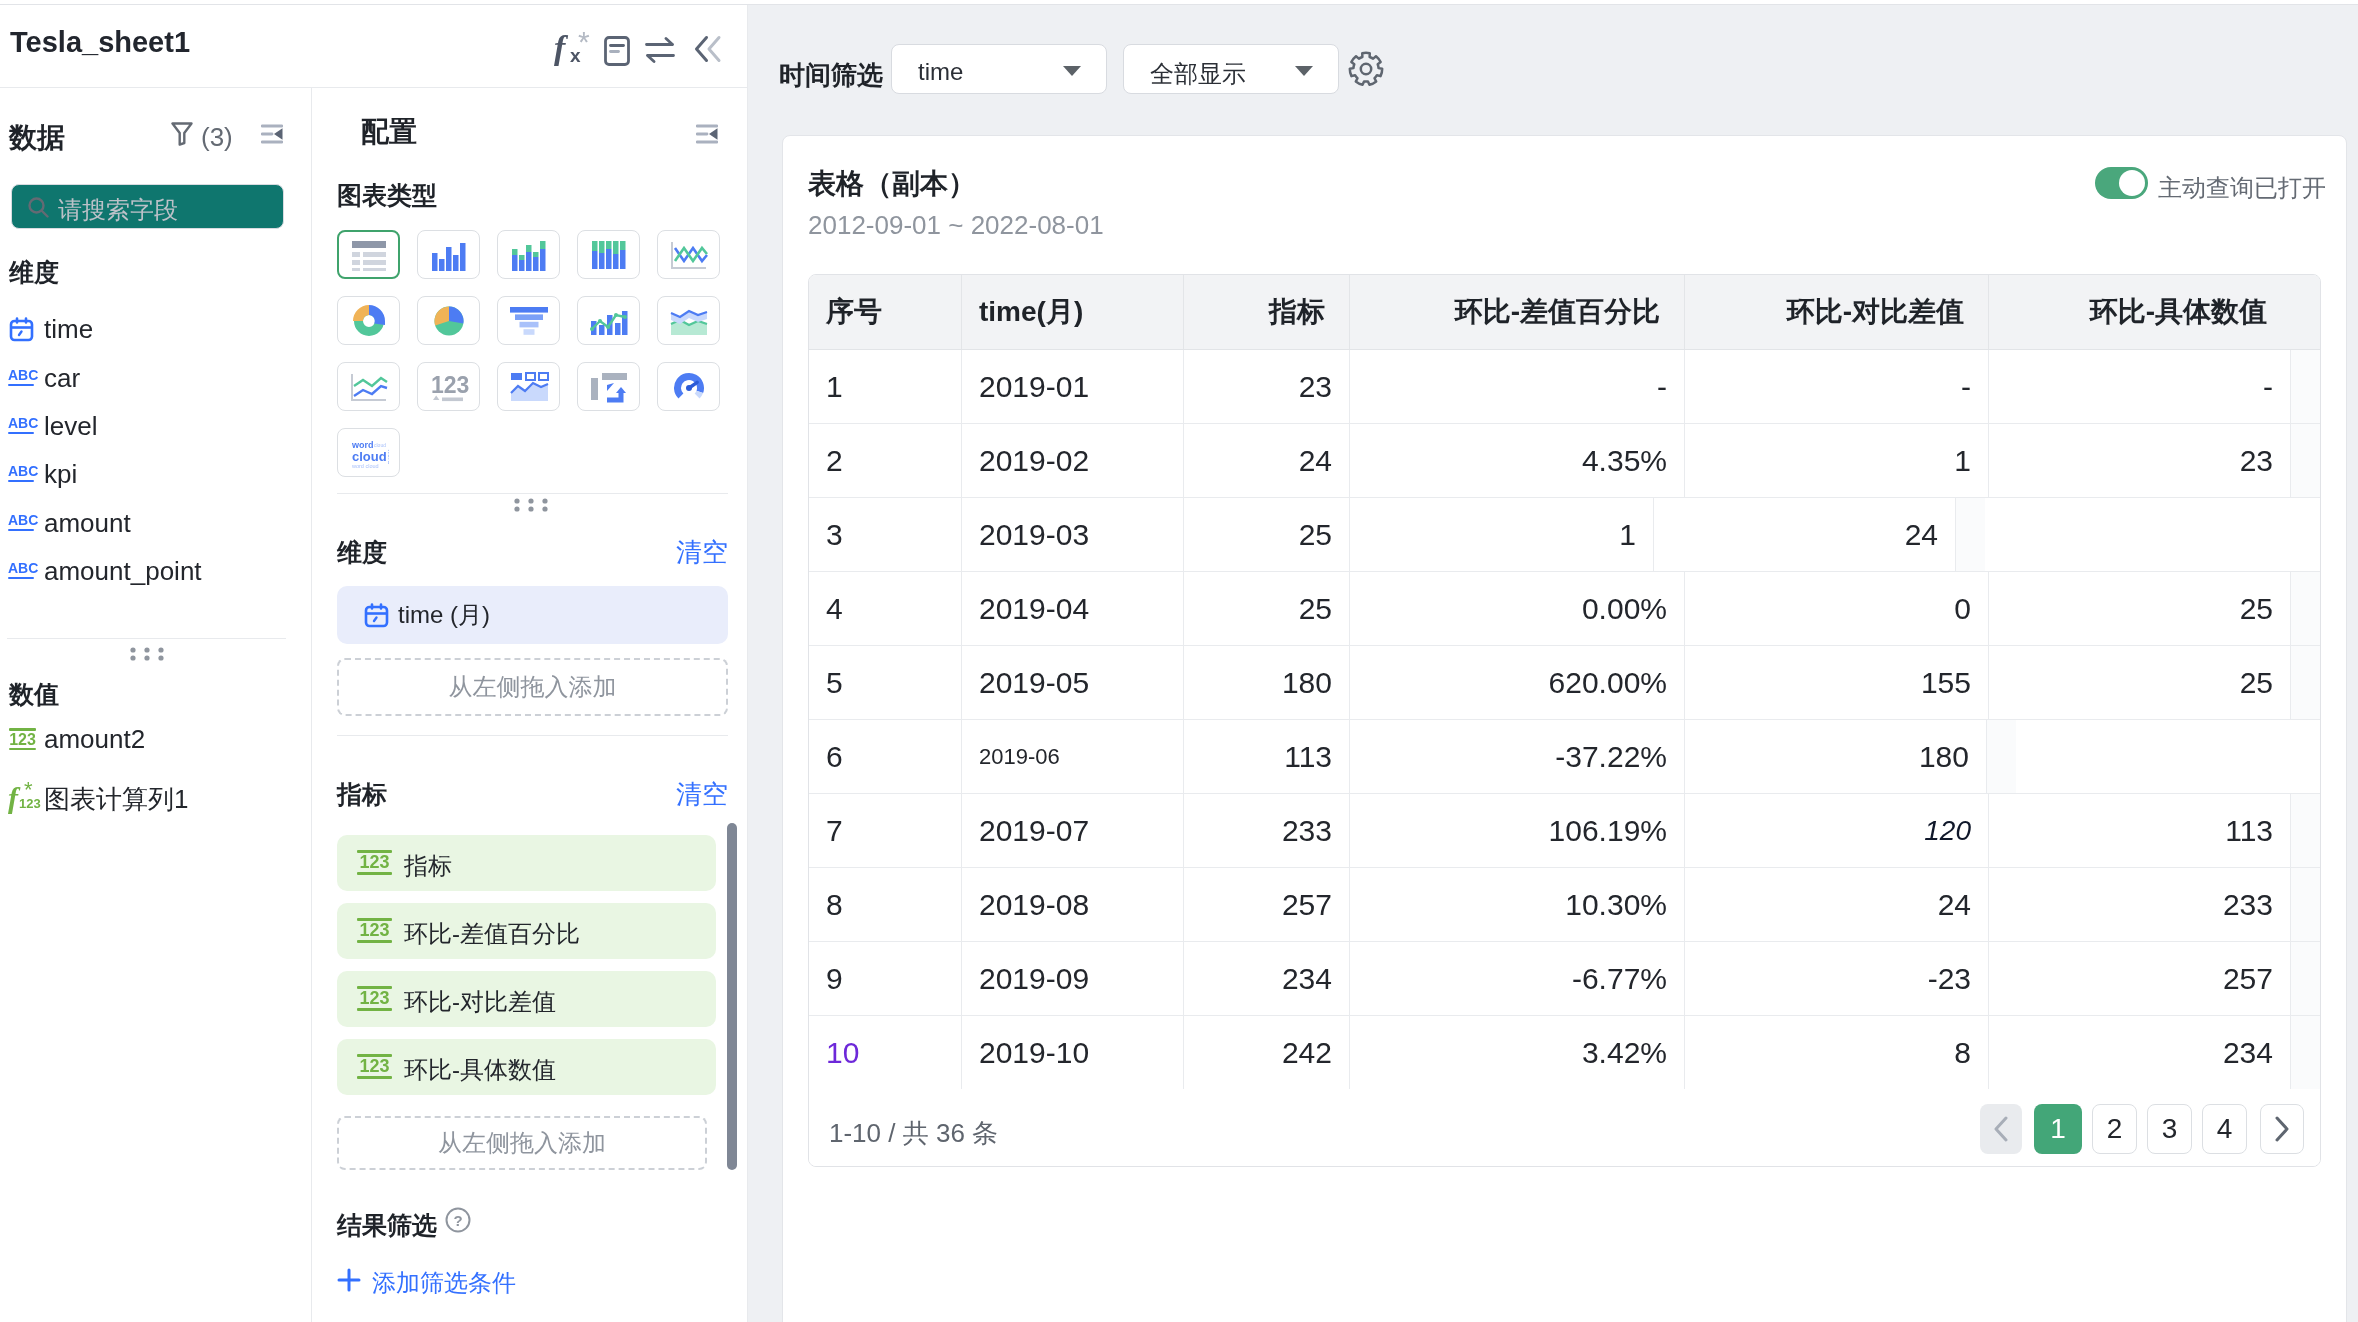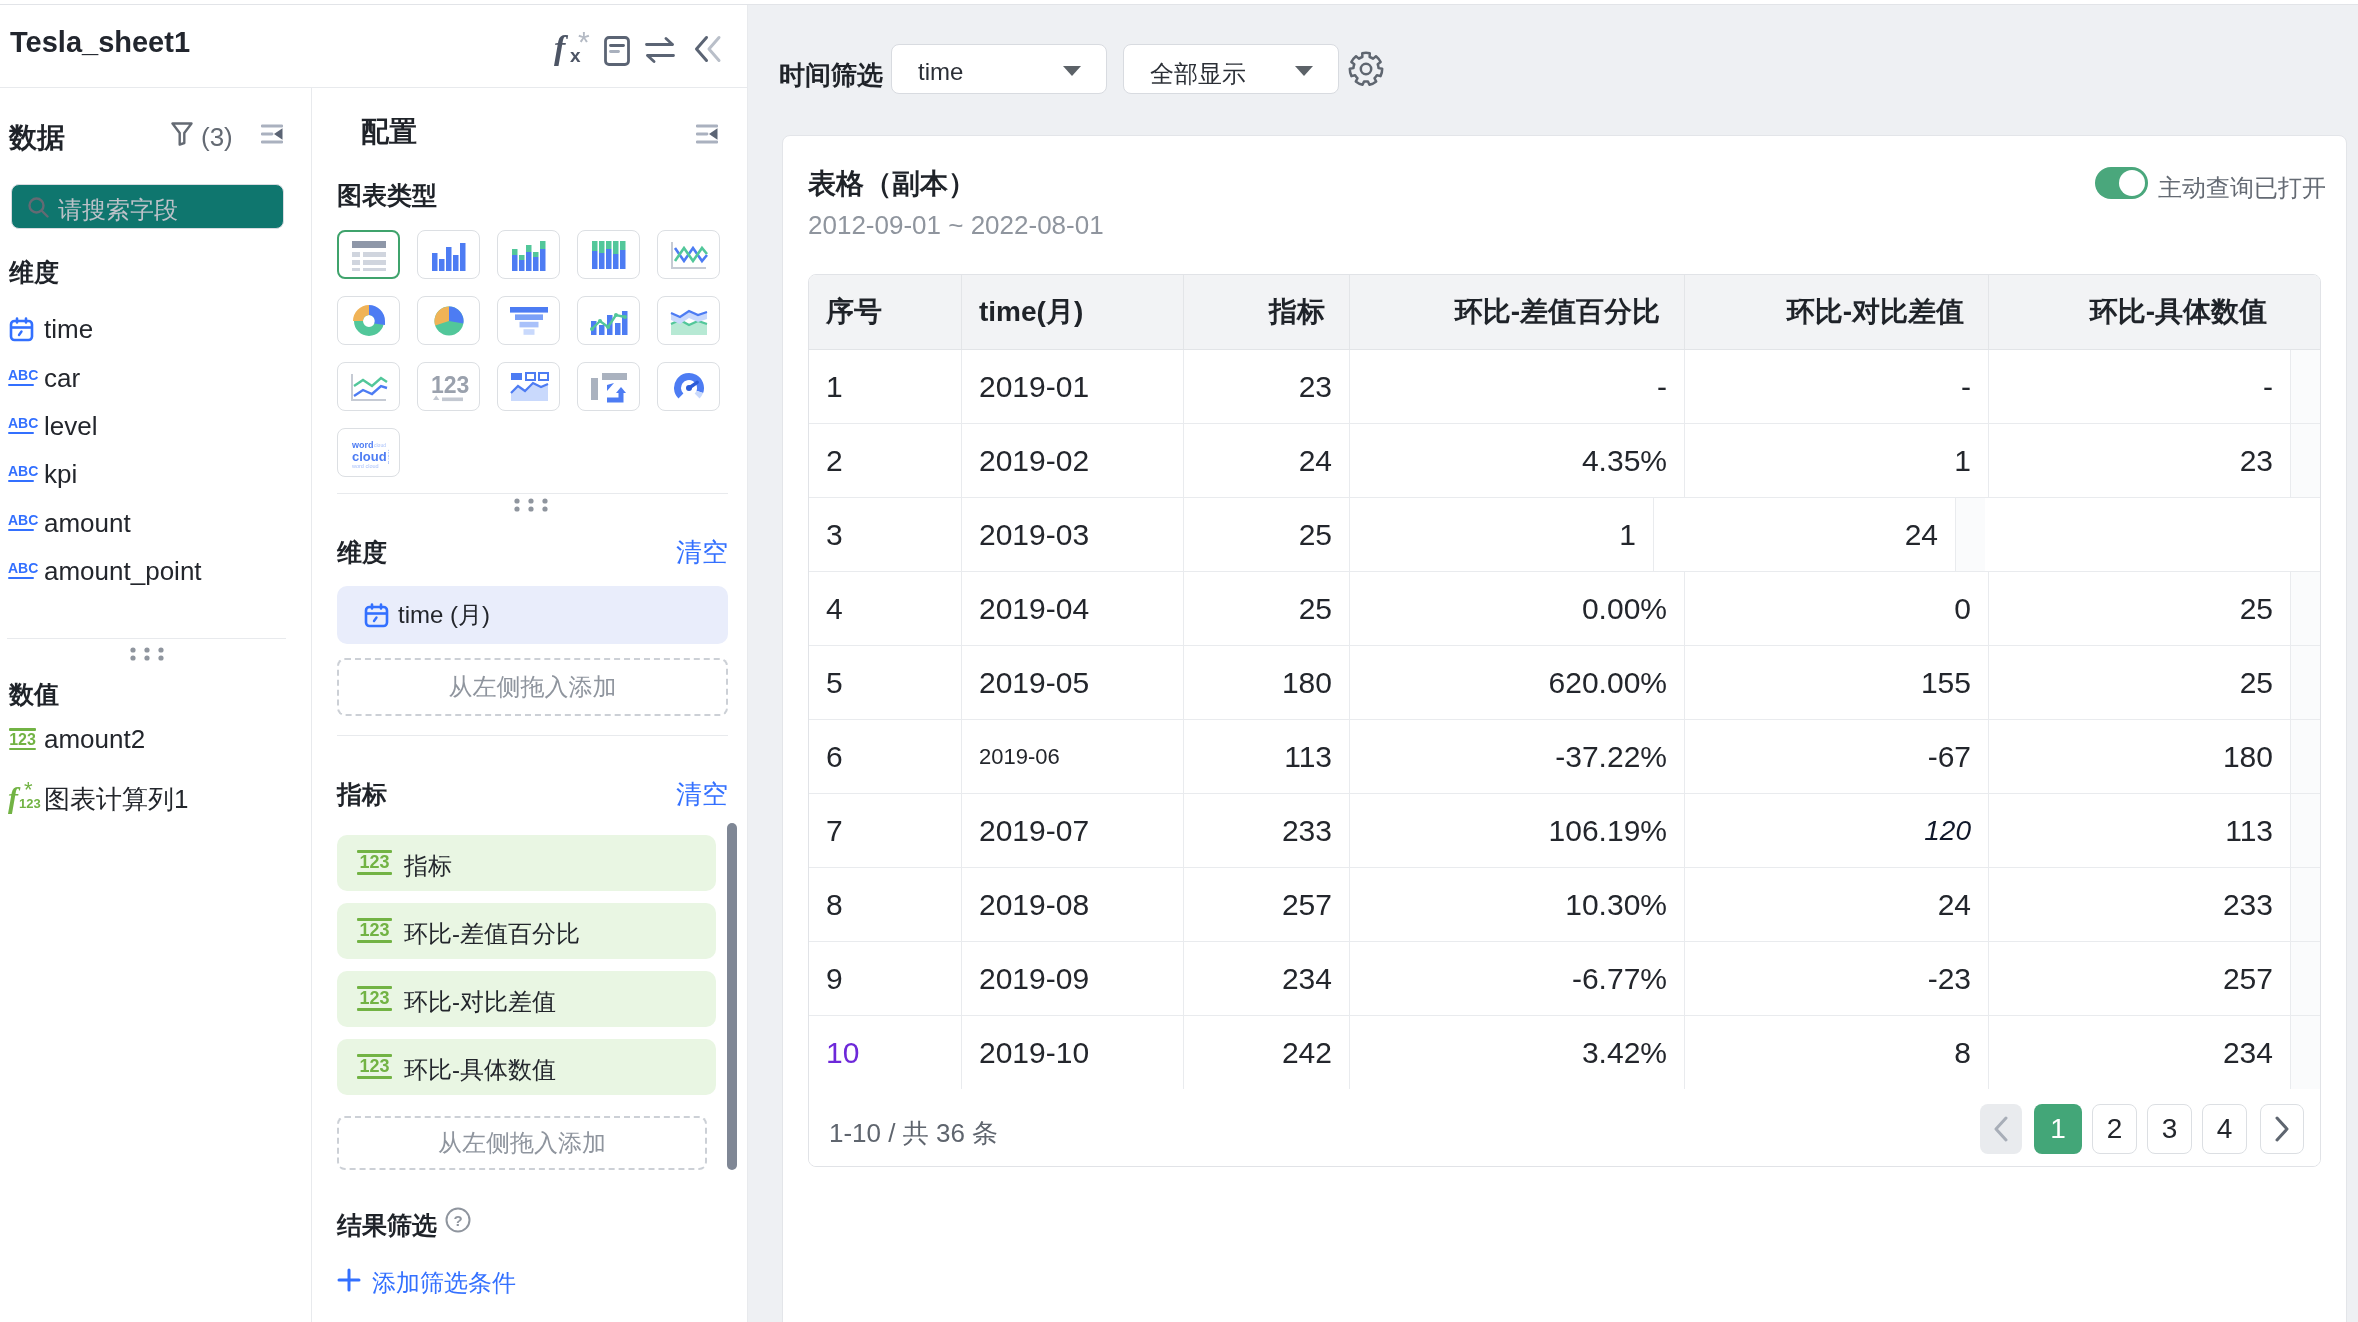--- a/index.html
+++ b/index.html
@@ -94,21 +94,20 @@
           <div style="width:335px;height:73px;border-right:1px solid #e9ebee;display:flex;align-items:center;justify-content:flex-end;padding:0 17px;font-size:30px;color:#23262c;">620.00%</div>
           <div style="width:304px;height:73px;border-right:1px solid #e9ebee;display:flex;align-items:center;justify-content:flex-end;padding:0 17px;font-size:30px;color:#23262c;">155</div>
           <div style="width:302px;height:73px;border-right:1px solid #e9ebee;display:flex;align-items:center;justify-content:flex-end;padding:0 17px;font-size:30px;color:#23262c;">25</div>
           <div style="width:29px;height:73px;background:#fafbfc;"></div>
         </div>
         <div class="abs" style="left:0;top:444px;width:1511px;height:74px;background:#fff;display:flex;border-top:1px solid #e9ebee;">
           <div style="width:153px;height:73px;border-right:1px solid #e9ebee;display:flex;align-items:center;justify-content:flex-start;padding:0 17px;font-size:30px;color:#23262c;">6</div>
           <div style="width:222px;height:73px;border-right:1px solid #e9ebee;display:flex;align-items:center;justify-content:flex-start;padding:0 17px;font-size:22px;color:#23262c;">2019-06</div>
           <div style="width:166px;height:73px;border-right:1px solid #e9ebee;display:flex;align-items:center;justify-content:flex-end;padding:0 17px;font-size:30px;color:#23262c;">113</div>
           <div style="width:335px;height:73px;border-right:1px solid #e9ebee;display:flex;align-items:center;justify-content:flex-end;padding:0 17px;font-size:30px;color:#23262c;">-37.22%</div>
-          <div style="width:304px;height:73px;border-right:1px solid #e9ebee;display:flex;align-items:center;justify-content:flex-end;padding:0 17px;font-size:30px;color:#23262c;">-67</div>
           <div style="width:302px;height:73px;border-right:1px solid #e9ebee;display:flex;align-items:center;justify-content:flex-end;padding:0 17px;font-size:30px;color:#23262c;">180</div>
           <div style="width:29px;height:73px;background:#fafbfc;"></div>
         </div>
         <div class="abs" style="left:0;top:518px;width:1511px;height:74px;background:#fff;display:flex;border-top:1px solid #e9ebee;">
           <div style="width:153px;height:73px;border-right:1px solid #e9ebee;display:flex;align-items:center;justify-content:flex-start;padding:0 17px;font-size:30px;color:#23262c;">7</div>
           <div style="width:222px;height:73px;border-right:1px solid #e9ebee;display:flex;align-items:center;justify-content:flex-start;padding:0 17px;font-size:30px;color:#23262c;">2019-07</div>
           <div style="width:166px;height:73px;border-right:1px solid #e9ebee;display:flex;align-items:center;justify-content:flex-end;padding:0 17px;font-size:30px;color:#23262c;">233</div>
           <div style="width:335px;height:73px;border-right:1px solid #e9ebee;display:flex;align-items:center;justify-content:flex-end;padding:0 17px;font-size:30px;color:#23262c;">106.19%</div>
           <div style="width:304px;height:73px;border-right:1px solid #e9ebee;display:flex;align-items:center;justify-content:flex-end;padding:0 17px;font-size:28px;color:#0f172a;font-style:italic;">120</div>
           <div style="width:302px;height:73px;border-right:1px solid #e9ebee;display:flex;align-items:center;justify-content:flex-end;padding:0 17px;font-size:30px;color:#23262c;">113</div>

